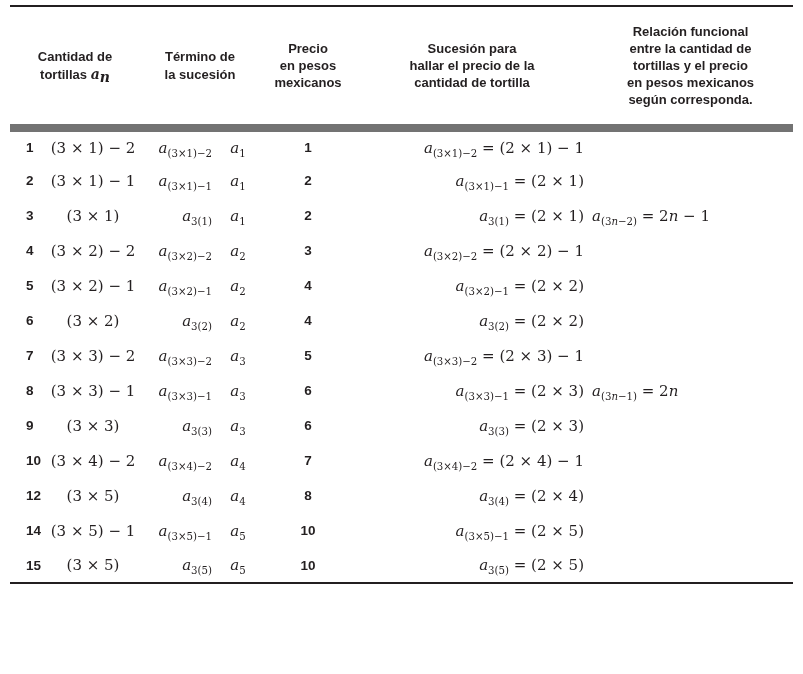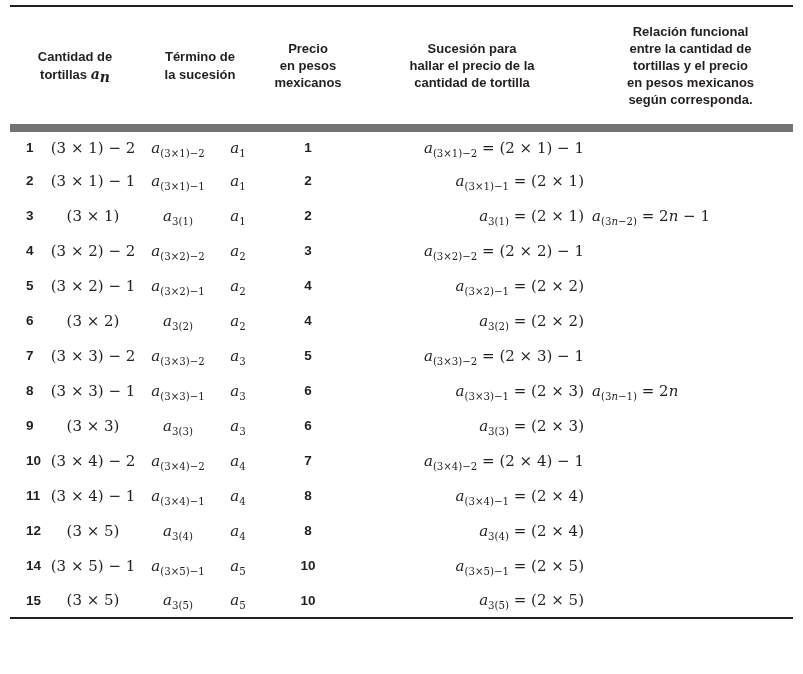--- a/index.html
+++ b/index.html
@@ -40,21 +40,21 @@
     vertical-align: middle;
     color: #231f20;
   }
   .math { font-family: "DejaVu Serif", "Liberation Serif", serif; }
   .math i { font-style: italic; font-family: inherit; }
   sub { font-size: 68%; line-height: 0; }
 
   .col-n { font-weight: bold; font-size: 13.5px; padding-left: 16px;
            font-family: "Liberation Sans", sans-serif; text-align: left; }
   .col-expr { text-align: center; padding-left: 6px; }
-  .col-term { text-align: center; }
+  .col-term { text-align: right; }
   .col-term-a { text-align: center; }
   .col-price { text-align: center; font-weight: bold; font-size: 13.5px;
                font-family: "Liberation Sans", sans-serif; }
   .col-seq { text-align: right; }
   .col-rel { text-align: left; }
 </style>
 </head>
 <body>
 
 <div class="page">
@@ -172,29 +172,20 @@
         <tr>
           <td class="col-n">10</td>
           <td class="math col-expr">(3 × 4) − 2</td>
           <td class="math col-term"><i>a</i><sub>(3×4)−2</sub></td>
           <td class="math col-term-a"><i>a</i><sub>4</sub></td>
           <td class="col-price">7</td>
           <td class="math col-seq"><i>a</i><sub>(3×4)−2</sub> = (2 × 4) − 1</td>
           <td class="math col-rel"></td>
         </tr>
         <tr>
-          <td class="col-n">11</td>
-          <td class="math col-expr">(3 × 4) − 1</td>
-          <td class="math col-term"><i>a</i><sub>(3×4)−1</sub></td>
-          <td class="math col-term-a"><i>a</i><sub>4</sub></td>
-          <td class="col-price">8</td>
-          <td class="math col-seq"><i>a</i><sub>(3×4)−1</sub> = (2 × 4)</td>
-          <td class="math col-rel"></td>
-        </tr>
-        <tr>
           <td class="col-n">12</td>
           <td class="math col-expr">(3 × 5)</td>
           <td class="math col-term"><i>a</i><sub>3(4)</sub></td>
           <td class="math col-term-a"><i>a</i><sub>4</sub></td>
           <td class="col-price">8</td>
           <td class="math col-seq"><i>a</i><sub>3(4)</sub> = (2 × 4)</td>
           <td class="math col-rel"></td>
         </tr>
         <tr>
           <td class="col-n">14</td>

